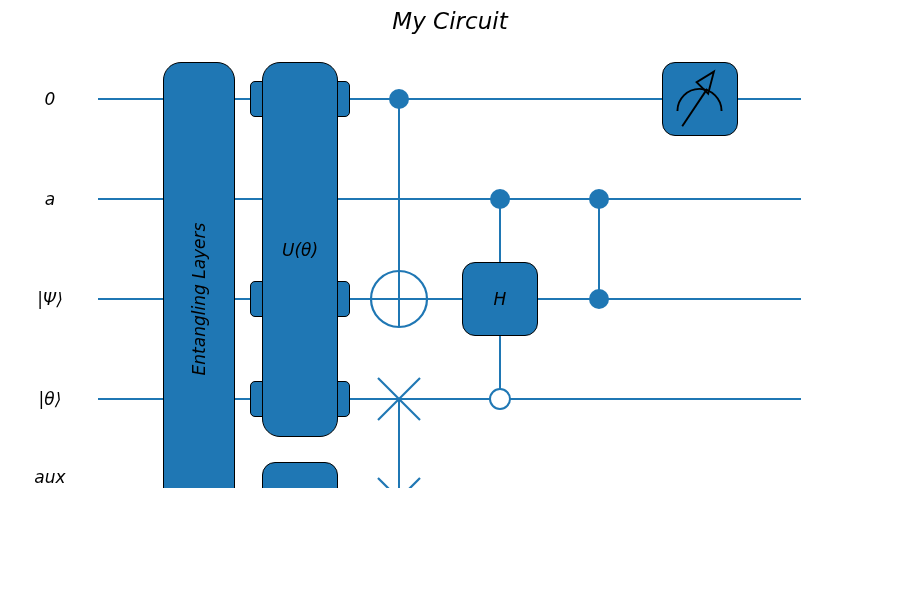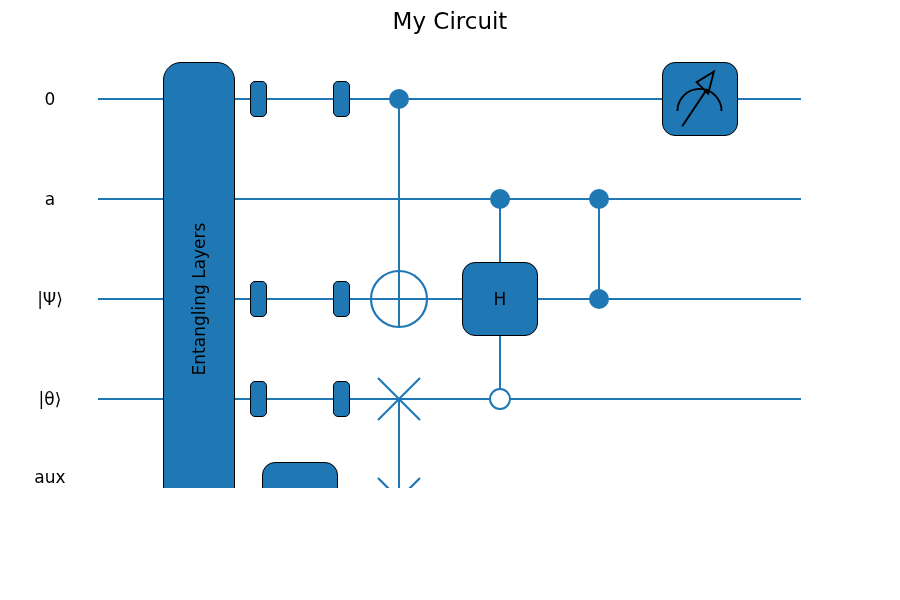--- a/index.html
+++ b/index.html
@@ -4,21 +4,21 @@
 <style>
   :root{
     --accent:#1f77b4;
     --box-edge:#000000;
     --label-text:#000000;
     --background:#ffffff;
     --open-control-fill:#ffffff;
   }
   html,body{margin:0;padding:0;}
   body{font-family:"DejaVu Sans","Liberation Sans",sans-serif;background:#fff;}
-  .stage{position:relative;width:900px;height:488px;background:var(--background);overflow:hidden;}
+  .stage{position:relative;width:900px;height:488px;background:var(--background);overflow:hidden;font-style:italic;}
   .title{position:absolute;left:0;top:8px;width:900px;text-align:center;
          font-size:23px;color:var(--label-text);}
   .wire{position:absolute;left:98px;width:703px;height:2px;background:var(--accent);}
   .wire-label{position:absolute;left:10px;width:80px;height:26px;text-align:center;
               font-size:17px;line-height:26px;color:var(--label-text);}
   .overlay{position:absolute;left:0;top:0;width:900px;height:600px;}
   .stroke{stroke:var(--accent);stroke-width:2px;fill:none;}
   .stroke-thick{stroke:var(--accent);stroke-width:2.2px;fill:none;}
   .dot{fill:var(--accent);stroke:none;}
   .open-ctrl{fill:var(--open-control-fill);stroke:var(--accent);stroke-width:2px;}
@@ -82,20 +82,23 @@
   <div class="tab" style="left:333px;top:81px;"></div>
   <div class="tab" style="left:250px;top:281px;"></div>
   <div class="tab" style="left:333px;top:281px;"></div>
   <div class="tab" style="left:250px;top:381px;"></div>
   <div class="tab" style="left:333px;top:381px;"></div>
 
   <div class="box box-lg" style="left:163px;top:62px;width:72px;height:474px;">
     <span class="box-label-rot">Entangling Layers</span>
   </div>
 
+  <div class="box box-lg" style="left:262px;top:62px;width:76px;height:375px;">
+    <span class="box-label">U(θ)</span>
+  </div>
 
   <div class="box box-sm" style="left:262px;top:462px;width:76px;height:74px;">
     <span class="box-label">Z</span>
   </div>
 
   <div class="box box-sm" style="left:462px;top:262px;width:76px;height:74px;">
     <span class="box-label">H</span>
   </div>
 
   <div class="box box-sm" style="left:662px;top:62px;width:76px;height:74px;">

